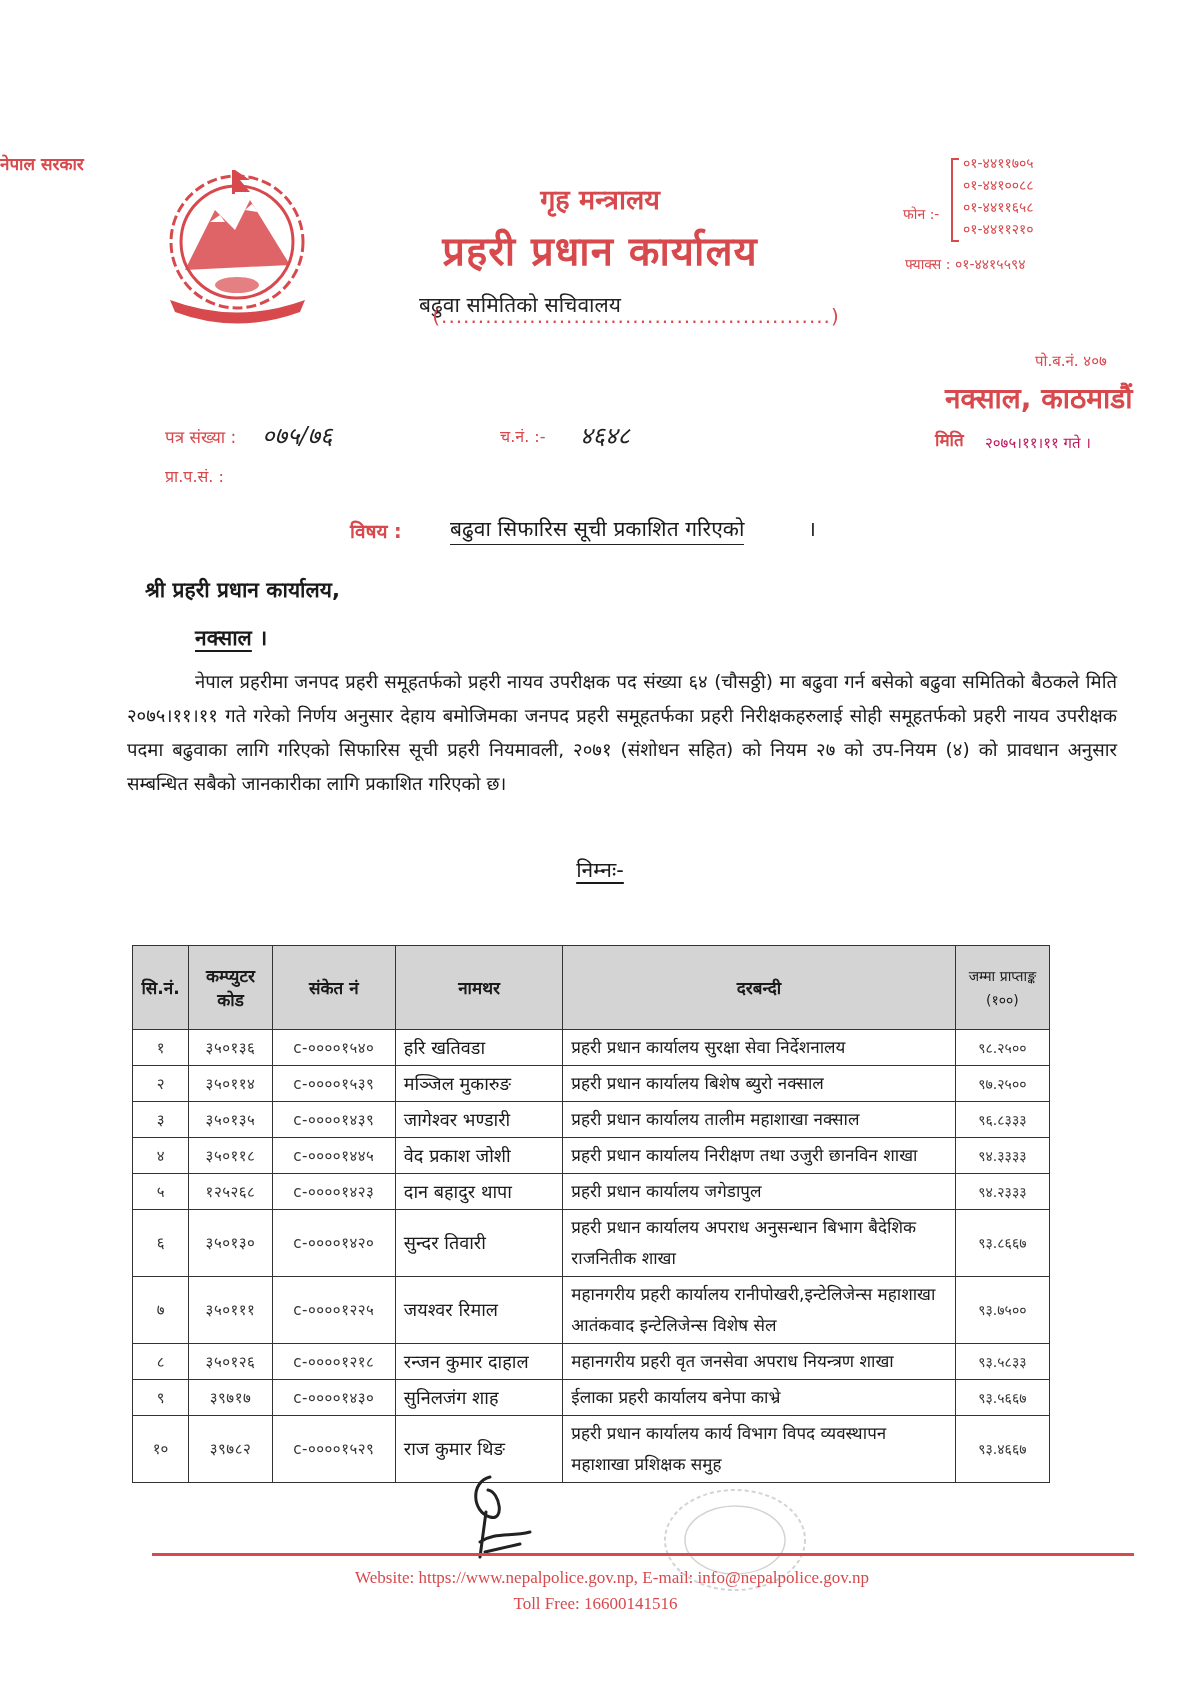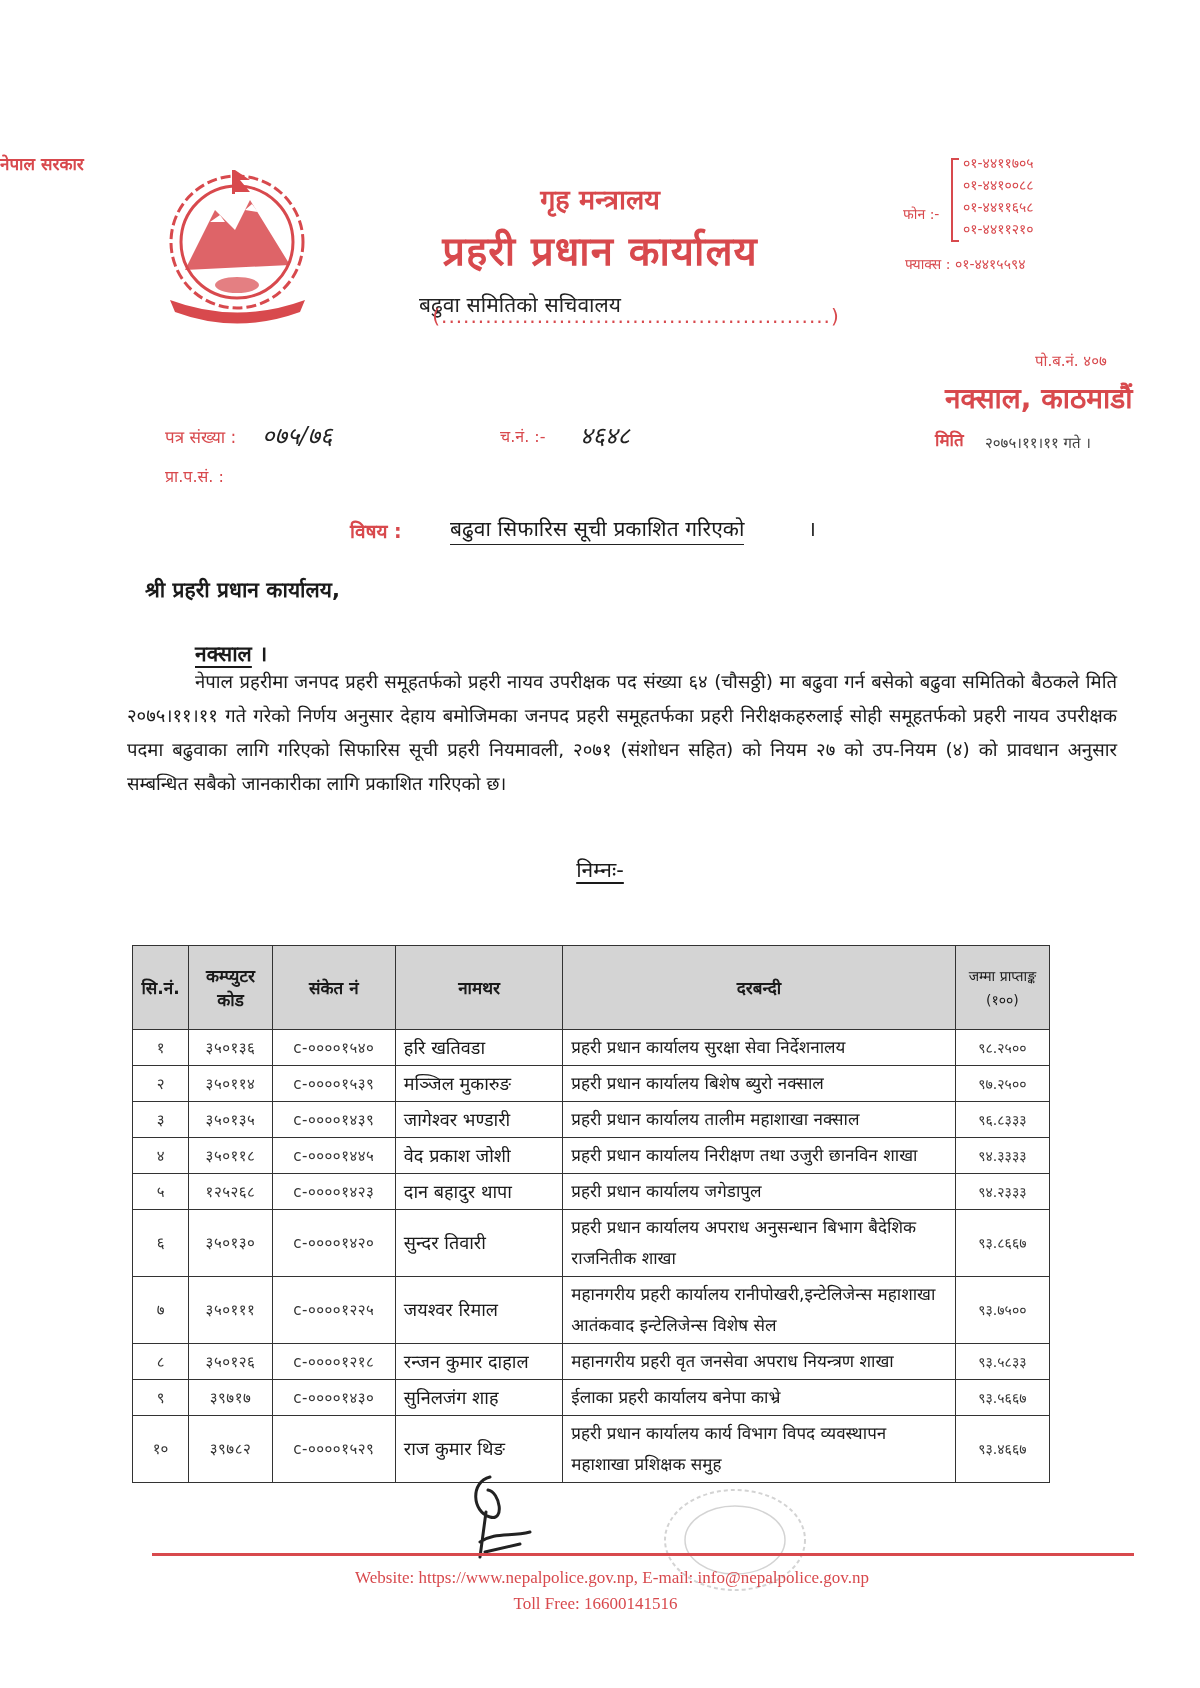--- a/index.html
+++ b/index.html
@@ -22,29 +22,29 @@
   .phones .num { display: block; line-height: 22px; }
   .fax { left: 905px; top: 254px; font-size: 14px; }
   .pobox { left: 1035px; top: 350px; font-size: 15px; }
   .address { left: 945px; top: 378px; font-size: 28px; font-weight: bold; }
 
   .patra { left: 165px; top: 425px; font-size: 17px; }
   .patra-val { left: 262px; top: 418px; font-size: 24px; font-family: "DejaVu Serif", serif; color: #222; font-style: italic; }
   .chalani { left: 500px; top: 425px; font-size: 16px; }
   .chalani-val { left: 580px; top: 418px; font-size: 24px; font-family: "DejaVu Serif", serif; color: #222; font-style: italic; }
   .miti { left: 935px; top: 428px; font-size: 17px; font-weight: bold; }
-  .miti-val { left: 985px; top: 432px; font-size: 15px; color: #404040; }
+  .miti-val { left: 985px; top: 432px; font-size: 15px; color: #be185d; }
   .prapasa { left: 165px; top: 465px; font-size: 16px; }
 
   .subject-label { left: 350px; top: 518px; font-size: 19px; font-weight: bold; }
   .subject-val { left: 450px; top: 514px; font-size: 21px; border-bottom: 1.5px solid #222; padding-bottom: 2px; }
   .subject-end { left: 808px; top: 514px; font-size: 21px; }
 
   .addressee { left: 145px; top: 575px; font-size: 21px; font-weight: bold; }
-  .addressee2 { left: 195px; top: 639px; font-size: 21px; font-weight: bold; }
+  .addressee2 { left: 195px; top: 623px; font-size: 21px; font-weight: bold; }
   .addressee2 u { text-decoration: underline; text-underline-offset: 5px; }
 
   .body-text { left: 127px; top: 665px; width: 990px; font-size: 18.5px; line-height: 34px; text-align: justify; text-indent: 68px; }
   .nimna { left: 0; width: 1200px; top: 855px; text-align: center; font-size: 21px; }
   .nimna span { text-decoration: underline; text-underline-offset: 5px; }
 
   
   table.list { position: absolute; left: 132px; top: 945px; width: 918px; border-collapse: collapse; font-size: 16px; }
   table.list th, table.list td { border: 1.5px solid #333; }
   table.list th { background: #d4d4d4; font-weight: bold; padding: 4px 4px; height: 84px; text-align: center; font-size: 17px; line-height: 24px; }

